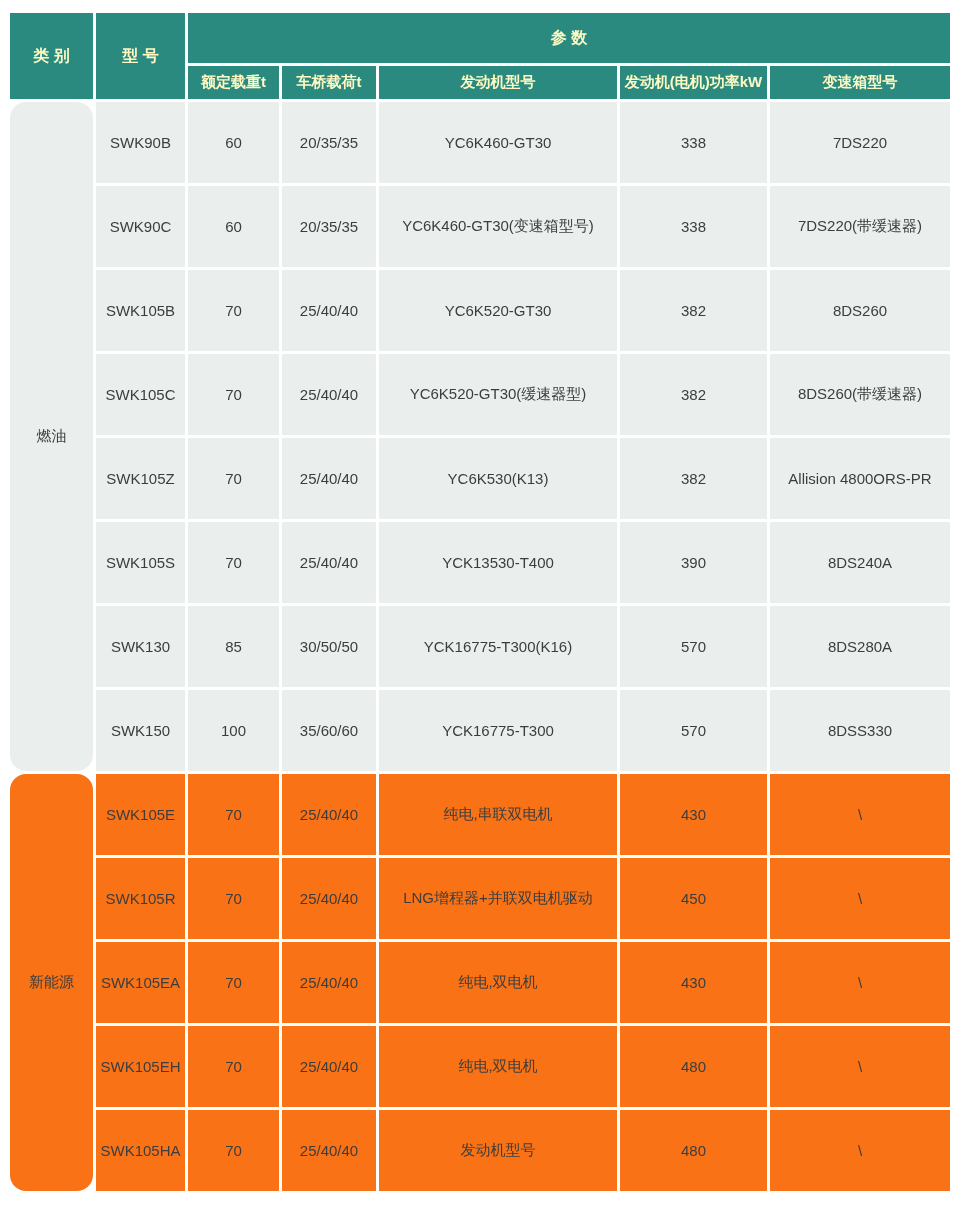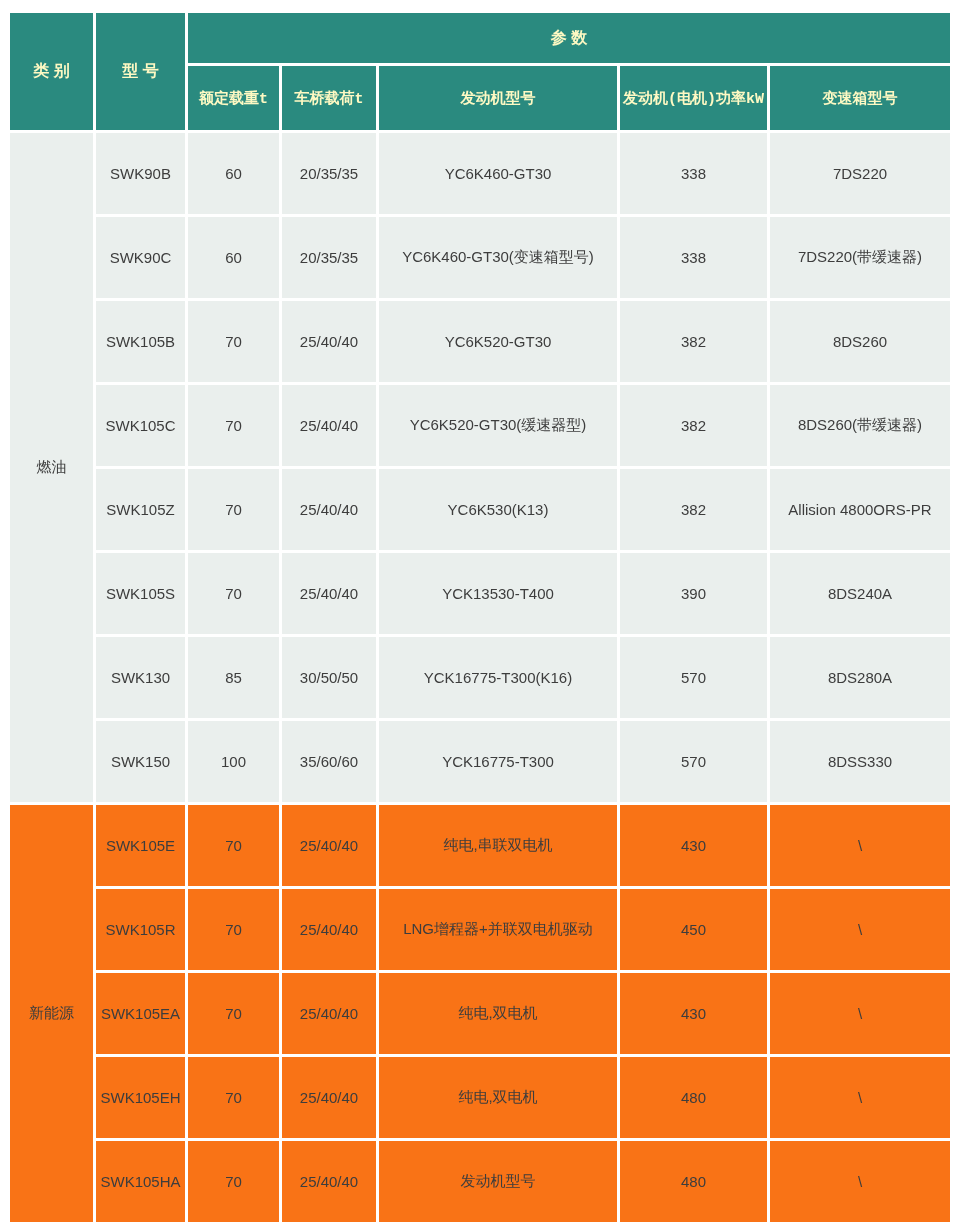--- a/index.html
+++ b/index.html
@@ -19,27 +19,27 @@
     padding:0;overflow:hidden;white-space:nowrap;
   }
   
   th.hd{
     background:#2a8a7f;color:#fef9c3;
     font-weight:bold;font-size:16px;
     border-radius:0;
   }
   th.sub{font-size:15px;}
   tr.h1{height:50px;}
-  tr.h2{height:64px;font-family:Liberation Mono, monospace;}
+  tr.h2{height:33px;}
   
   tbody tr{height:81px;}
   tbody td{font-size:15px;color:#3d3d3d;}
   tbody.sec-fuel td{background:#eaefed;margin-left:40px;}
   tbody.sec-ne td{background:#f97316;}
-  td.cat{font-size:15px;}
+  td.cat{font-size:15px;border-radius:16px;}
 </style>
 </head>
 <body>
 
 <table class="spec">
   <colgroup>
     <col style="width:83px">
       <col style="width:89px">
       <col style="width:91px">
     <col style="width:94px">

